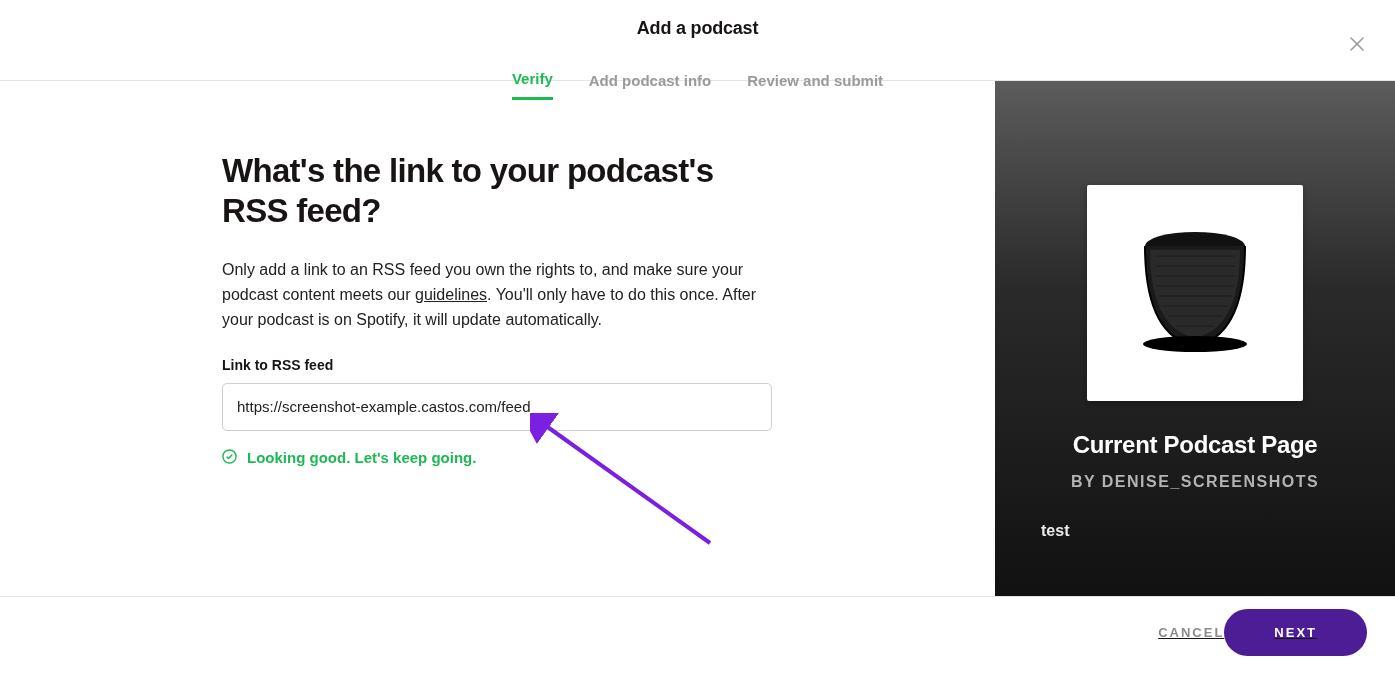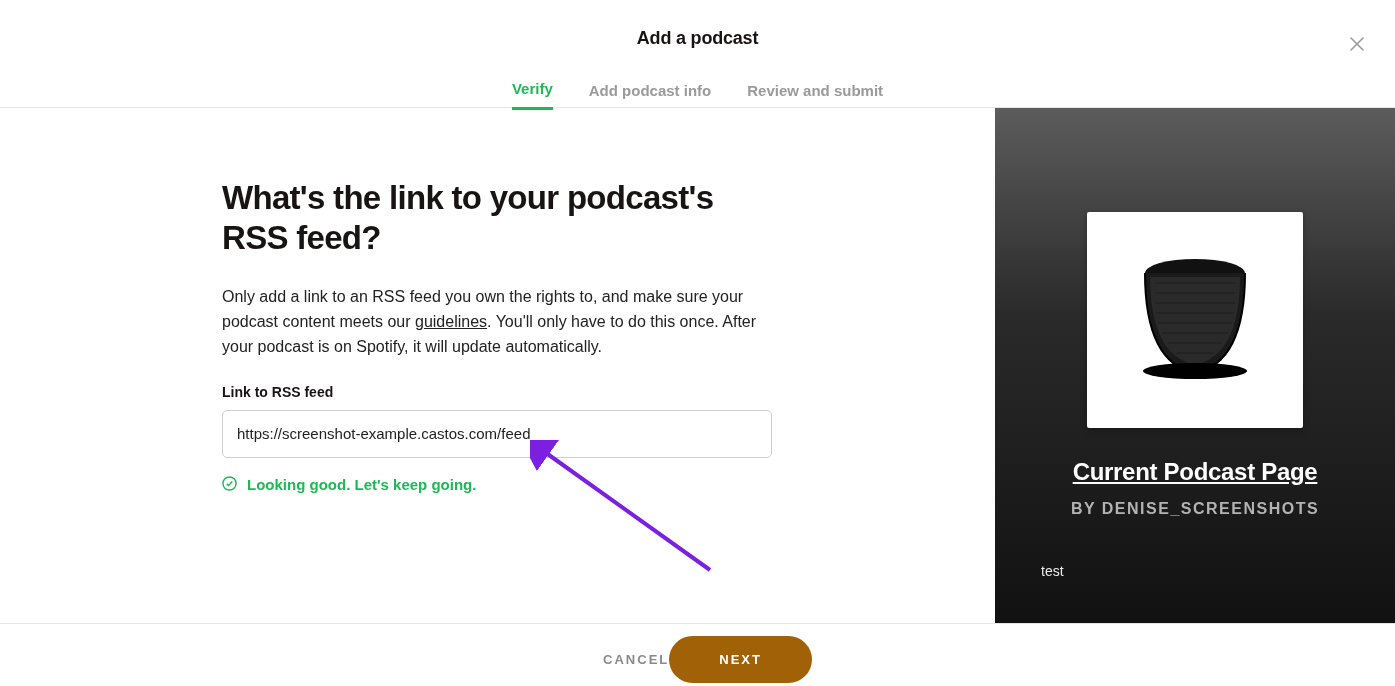--- a/index.html
+++ b/index.html
@@ -1,26 +1,26 @@
 <!DOCTYPE html>
 <html><head>
 <meta charset="utf-8">
 <style>
   * { box-sizing: border-box; margin: 0; padding: 0; }
   html, body { width: 1395px; height: 686px; font-family: -apple-system, BlinkMacSystemFont, "Segoe UI", Helvetica, Arial, sans-serif; color: #191414; background: #fff; overflow: hidden; }
 
   .header {
     position: relative;
-    height: 108px;
+    height: 81px;
     border-bottom: 1px solid #e5e5e5;
     display: flex;
     flex-direction: column;
     align-items: center;
     justify-content: flex-start;
-    padding-top: 28px;
+    padding-top: 18px;
   }
   .header-title {
     font-weight: 800;
     font-size: 18px;
     letter-spacing: -0.2px;
   }
   .stepper {
     display: flex;
     align-items: center;
     gap: 18px;
@@ -123,57 +123,58 @@
     justify-content: center;
     box-shadow: 0 2px 6px rgba(0,0,0,.3);
   }
   .artwork svg { width: 150px; height: 150px; }
   .podcast-title {
     margin-top: 30px;
     font-size: 24px;
     font-weight: 800;
     letter-spacing: -0.3px;
     text-align: center;
-    text-decoration: underline;
   }
   .podcast-by {
     margin-top: 14px;
     font-size: 16px;
     font-weight: 700;
     letter-spacing: 1.5px;
     color: #b3b3b3;
     text-transform: uppercase;
   }
   .podcast-desc {
     position: absolute;
     left: 46px;
-    bottom: 44px;
-    font-size: 14px;
+    bottom: 56px;
+    font-size: 16px;
     color: #eaeaea;
+    font-weight: bold;
   }
 
   .footer {
     height: 72px;
     border-top: 1px solid #e5e5e5;
     display: flex;
     align-items: center;
-    justify-content: center;
+    justify-content: flex-end;
     padding: 0 28px 0 48px;
+    text-decoration: underline;
   }
   .cancel-btn {
     background: none;
     border: none;
     font-size: 13px;
     font-weight: 700;
     letter-spacing: 2px;
     color: #8a8a8a;
     cursor: pointer;
   }
   .next-btn {
-    background: #a16207;
+    background: #4c1d95;
     border: none;
     color: #fff;
     font-size: 13px;
     font-weight: 700;
     letter-spacing: 2px;
     padding: 16px 50px;
     border-radius: 999px;
     cursor: pointer;
   }
 </style>

